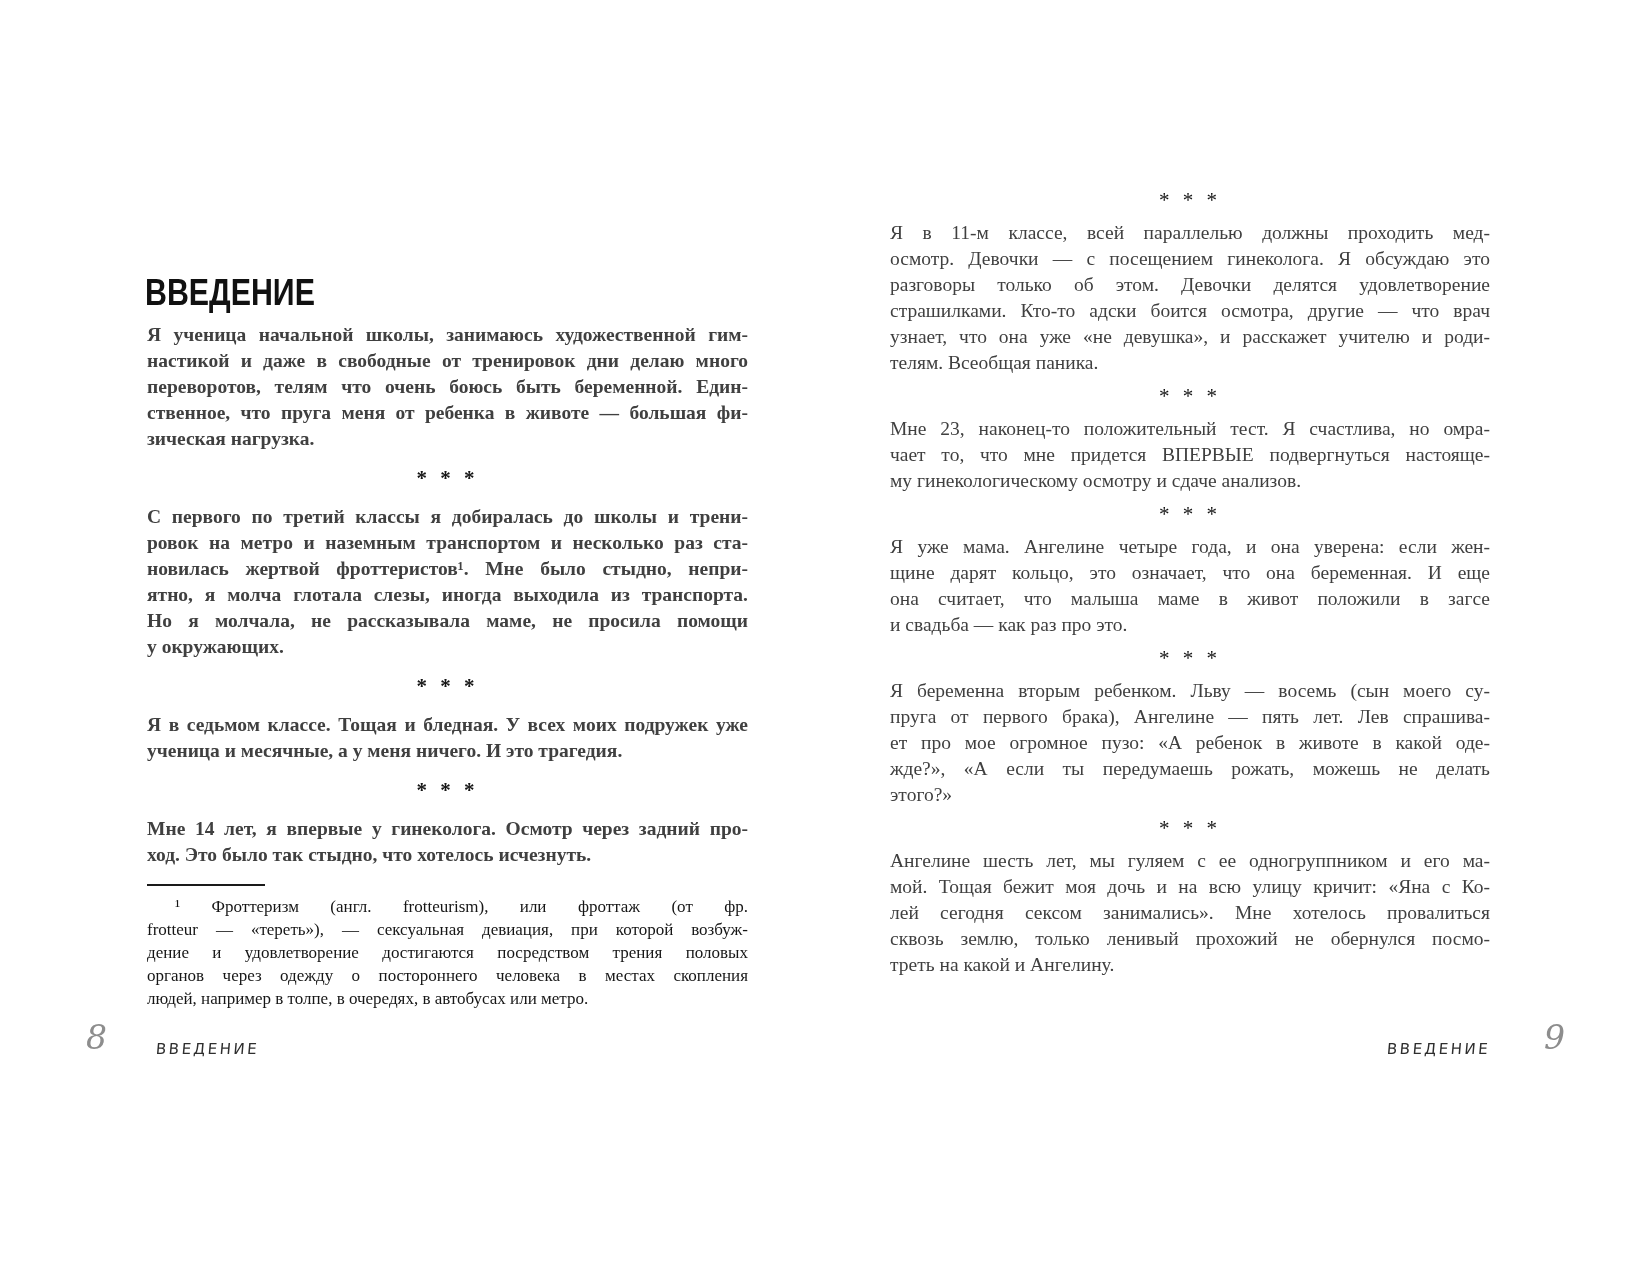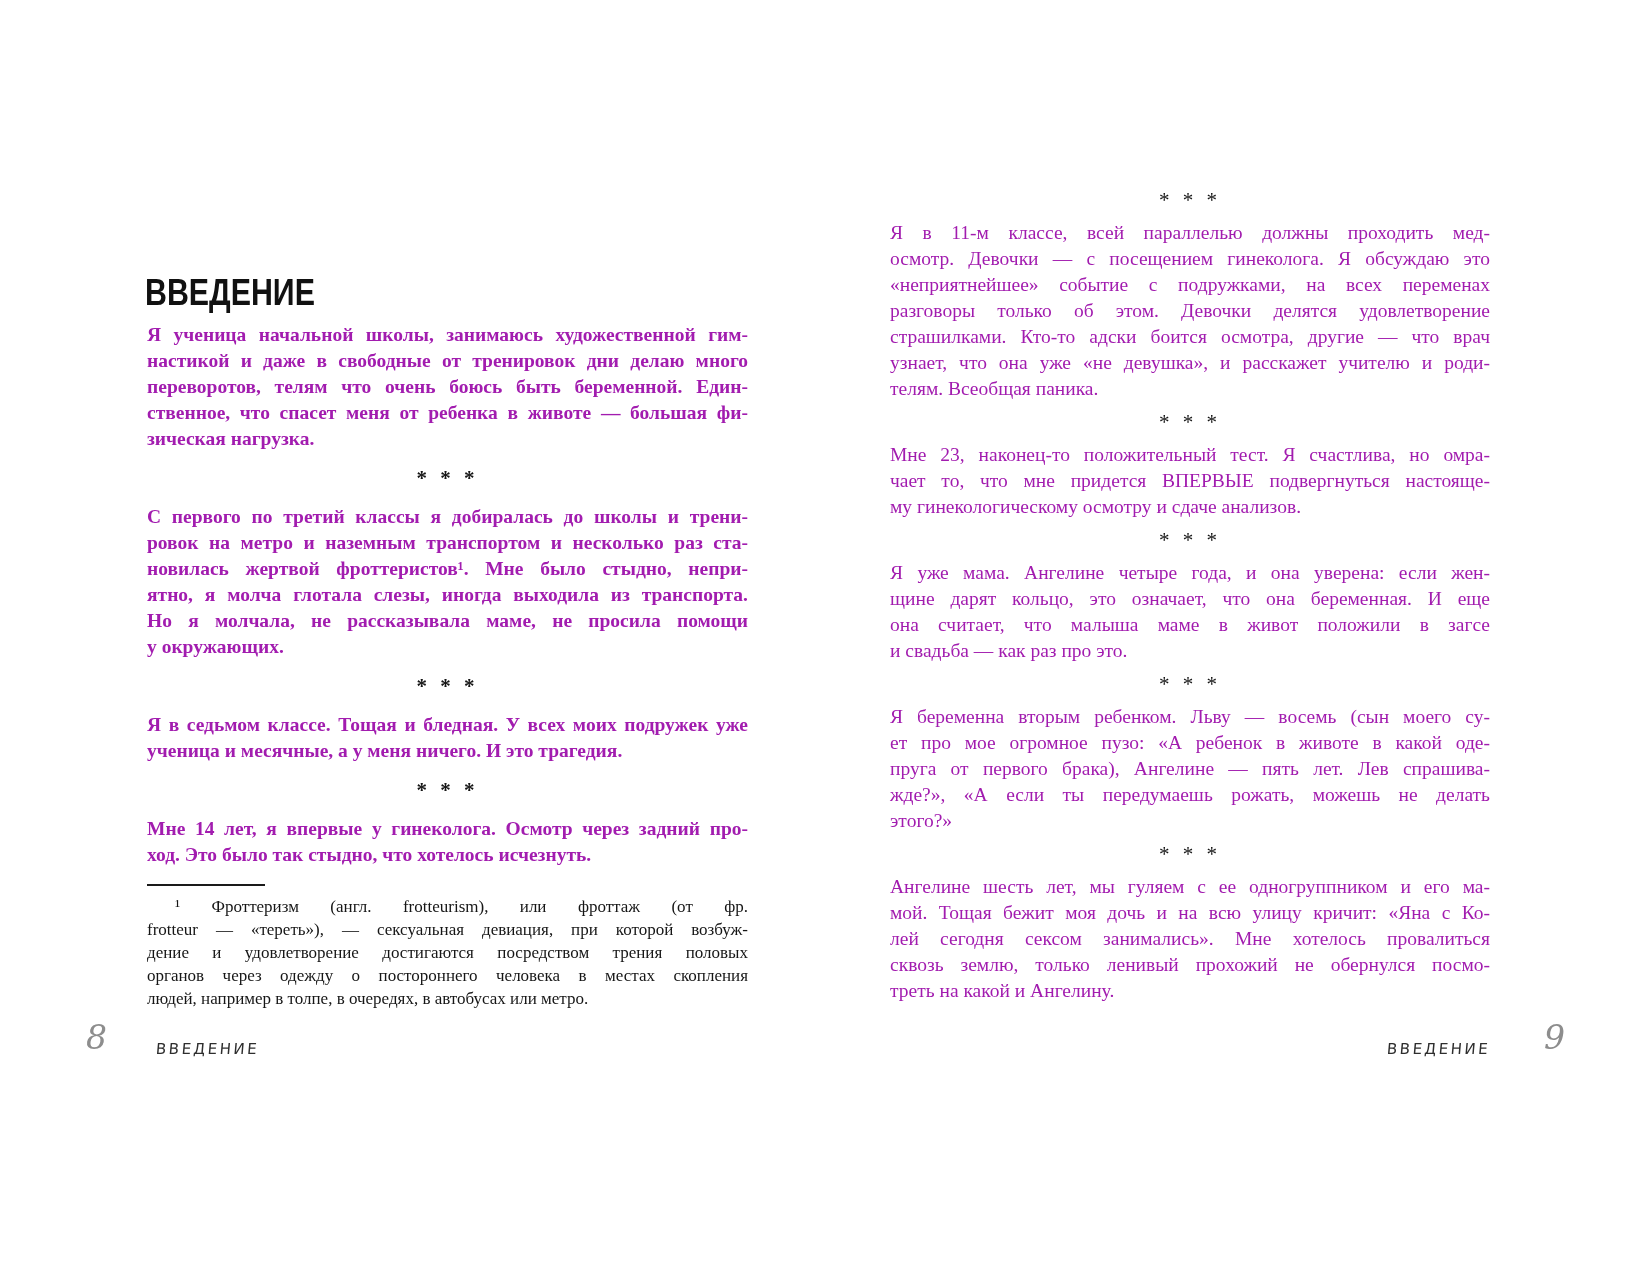--- a/index.html
+++ b/index.html
@@ -8,21 +8,21 @@
     background:#ffffff;
     position:relative;
     overflow:hidden;
     font-family:"Liberation Serif", serif;
     color:#161616;
   }
   .page-body{position:absolute;}
   .left-body{left:147px;top:322px;width:601px;font-weight:bold;}
   .right-body{left:890px;top:180px;width:600px;}
 
-  .para{margin:0;font-size:19.5px;line-height:26px;color:#a21caf;}
+  .para{margin:0;font-size:19.5px;line-height:26px;color:#404040;}
   .jline{
     white-space:nowrap;
     text-align:justify;
     text-align-last:justify;
     height:26px;
     overflow:visible;
   }
   .jline.lastline{text-align-last:left;}
 
   .sep{
@@ -85,21 +85,21 @@
 </head>
 <body>
 
 <h1 class="chapter-heading">ВВЕДЕНИЕ</h1>
 
 <div class="page-body left-body" id="left-body">
     <div class="para">
       <div class="jline">Я ученица начальной школы, занимаюсь художественной гим-</div>
       <div class="jline">настикой и даже в свободные от тренировок дни делаю много</div>
       <div class="jline">переворотов, телям что очень боюсь быть беременной. Един-</div>
-      <div class="jline">ственное, что спасет меня от ребенка в животе — большая фи-</div>
+      <div class="jline">ственное, что пруга меня от ребенка в животе — большая фи-</div>
       <div class="jline lastline">зическая нагрузка.</div>
     </div>
     <div class="sep">* * *</div>
     <div class="para">
       <div class="jline">С первого по третий классы я добиралась до школы и трени-</div>
       <div class="jline">ровок на метро и наземным транспортом и несколько раз ста-</div>
       <div class="jline">новилась жертвой фроттеристов¹. Мне было стыдно, непри-</div>
       <div class="jline">ятно, я молча глотала слезы, иногда выходила из транспорта.</div>
       <div class="jline">Но я молчала, не рассказывала маме, не просила помощи</div>
       <div class="jline lastline">у окружающих.</div>
@@ -128,21 +128,20 @@
 </div>
 
 <span class="page-number left">8</span>
 <span class="footer-label left">ВВЕДЕНИЕ</span>
 
 <div class="page-body right-body" id="right-body">
     <div class="sep">* * *</div>
     <div class="para">
       <div class="jline">Я в 11-м классе, всей параллелью должны проходить мед-</div>
       <div class="jline">осмотр. Девочки — с посещением гинеколога. Я обсуждаю это</div>
-      <div class="jline">«неприятнейшее» событие с подружками, на всех переменах</div>
       <div class="jline">разговоры только об этом. Девочки делятся удовлетворение</div>
       <div class="jline">страшилками. Кто-то адски боится осмотра, другие — что врач</div>
       <div class="jline">узнает, что она уже «не девушка», и расскажет учителю и роди-</div>
       <div class="jline lastline">телям. Всеобщая паника.</div>
     </div>
     <div class="sep">* * *</div>
     <div class="para">
       <div class="jline">Мне 23, наконец-то положительный тест. Я счастлива, но омра-</div>
       <div class="jline">чает то, что мне придется ВПЕРВЫЕ подвергнуться настояще-</div>
       <div class="jline lastline">му гинекологическому осмотру и сдаче анализов.</div>
@@ -150,22 +149,22 @@
     <div class="sep">* * *</div>
     <div class="para">
       <div class="jline">Я уже мама. Ангелине четыре года, и она уверена: если жен-</div>
       <div class="jline">щине дарят кольцо, это означает, что она беременная. И еще</div>
       <div class="jline">она считает, что малыша маме в живот положили в загсе</div>
       <div class="jline lastline">и свадьба — как раз про это.</div>
     </div>
     <div class="sep">* * *</div>
     <div class="para">
       <div class="jline">Я беременна вторым ребенком. Льву — восемь (сын моего су-</div>
+      <div class="jline">пруга от первого брака), Ангелине — пять лет. Лев спрашива-</div>
       <div class="jline">ет про мое огромное пузо: «А ребенок в животе в какой оде-</div>
-      <div class="jline">пруга от первого брака), Ангелине — пять лет. Лев спрашива-</div>
       <div class="jline">жде?», «А если ты передумаешь рожать, можешь не делать</div>
       <div class="jline lastline">этого?»</div>
     </div>
     <div class="sep">* * *</div>
     <div class="para">
       <div class="jline">Ангелине шесть лет, мы гуляем с ее одногруппником и его ма-</div>
       <div class="jline">мой. Тощая бежит моя дочь и на всю улицу кричит: «Яна с Ко-</div>
       <div class="jline">лей сегодня сексом занимались». Мне хотелось провалиться</div>
       <div class="jline">сквозь землю, только ленивый прохожий не обернулся посмо-</div>
       <div class="jline lastline">треть на какой и Ангелину.</div>

